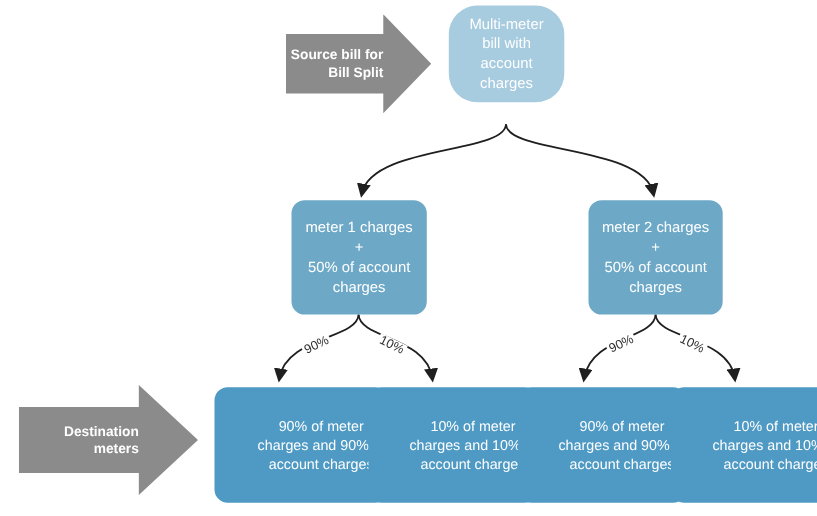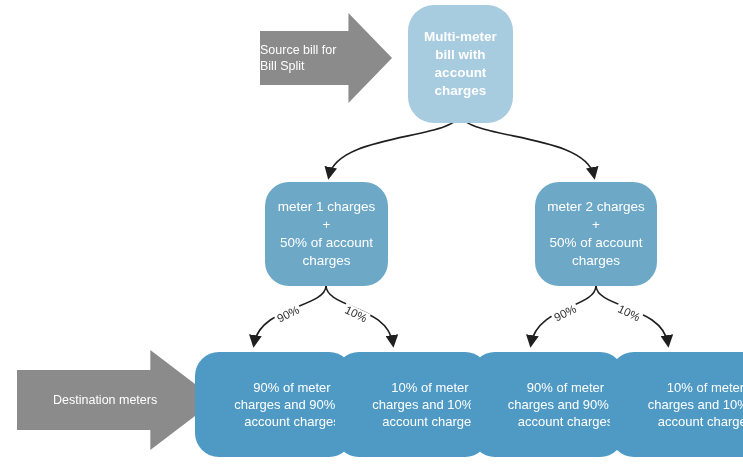--- a/index.html
+++ b/index.html
@@ -15,42 +15,42 @@
   svg.connectors marker path{fill:var(--connector,#1f1f1f);stroke:none;}
 
   .stage-arrow{
     position:absolute;
     background:var(--stage-arrow,#8b8b8b);
     clip-path:polygon(0 20%,67% 20%,67% 0%,100% 50%,67% 100%,67% 80%,0 80%);
     display:flex;align-items:center;
   }
   .stage-label{
     width:67%;
-    text-align:left;
+    text-align:right;
     color:#fff;
-    font-weight:normal;
+    font-weight:bold;
     font-size:12.5px;
     line-height:1.3;
     white-space:pre-line;
   }
   .arrow-source{left:260px;top:13px;width:132px;height:90px;}
   .arrow-divide{left:88px;top:181px;width:158px;height:101px;}
-  .arrow-dest{left:17px;top:350px;width:163px;height:100px;padding-left:36px;}
+  .arrow-dest{left:17px;top:350px;width:163px;height:100px;}
 
   .node{
     position:absolute;
-    border-radius:24px;
+    border-radius:12px;
     color:var(--box-text,#fff);
     display:flex;align-items:center;justify-content:center;
     text-align:center;
     font-size:13px;
     line-height:1.33;
     white-space:pre-line;
   }
-  .node-source{left:408px;top:5px;width:105px;height:118px;border-radius:26px;background:var(--source-box,#a7cbdf);font-size:13.5px;font-weight:bold;}
+  .node-source{left:408px;top:5px;width:105px;height:88px;border-radius:26px;background:var(--source-box,#a7cbdf);font-size:13.5px;}
   .node-split{background:var(--split-box,#6da9c7);font-size:13.5px;}
   .node-meter1{left:265px;top:182px;width:123px;height:104px;}
   .node-meter2{left:535px;top:182px;width:122px;height:104px;justify-content:center;}
   .node-dest{background:var(--dest-box,#4f9ac4);padding-left:36px;}
   .node-dest1{left:195px;top:352px;width:122px;height:105px;}
   .node-dest2{left:335px;top:352px;width:118px;height:105px;}
   .node-dest3{left:471px;top:352px;width:117px;height:105px;}
   .node-dest4{left:610px;top:352px;width:119px;height:105px;}
 
   .pct{

